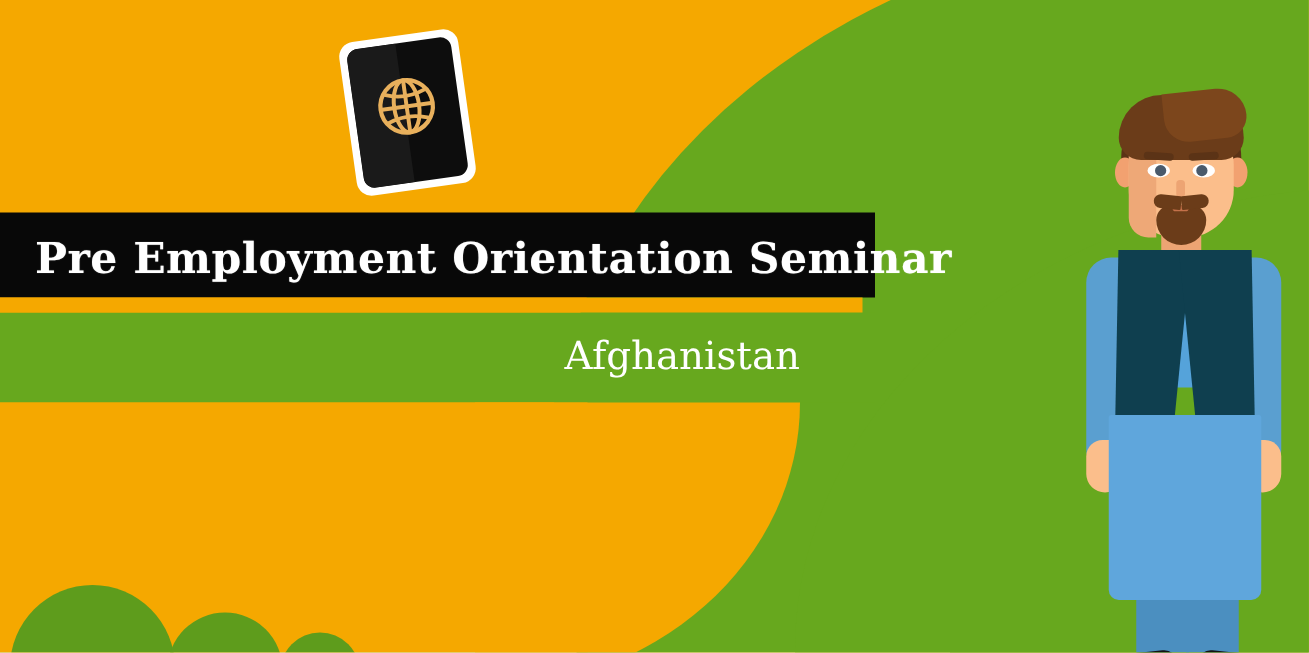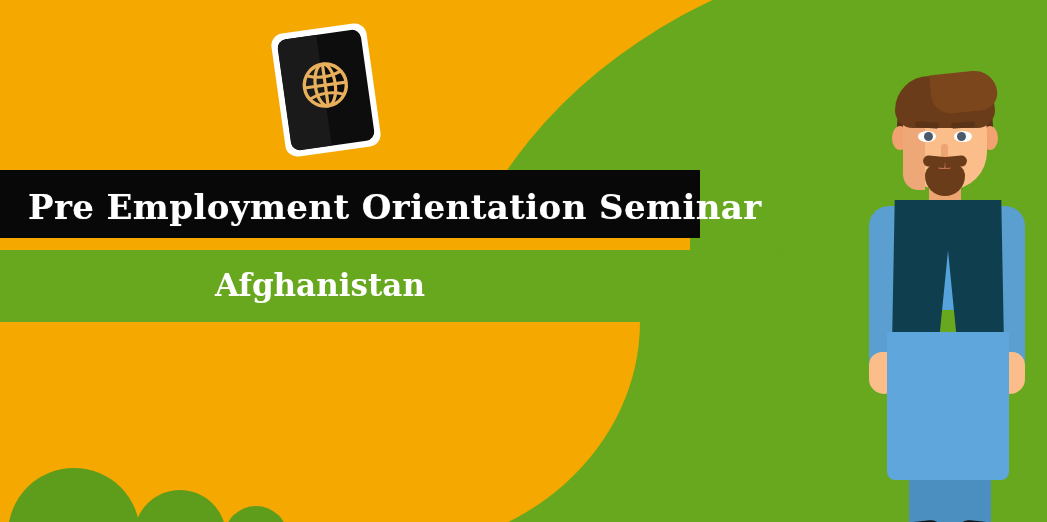--- a/index.html
+++ b/index.html
@@ -70,24 +70,24 @@
     font-size:34px;
     letter-spacing:.4px;
     line-height:52px;
     white-space:nowrap;
     font-style:normal;
     text-shadow:0 0 1px rgba(255,255,255,.4);
     z-index:30;
   }
   .country{
     left:0;top:262px;width:640px;
-    text-align:center;
+    text-align:right;
     color:#ffffff;
     font-family:"DejaVu Serif", serif;
-    font-weight:700;
+    font-weight:400;
     font-size:31px;
     line-height:46px;
     z-index:30;
   }
 
   
   .passport-wrap{
     left:278px;top:28px;width:96px;height:124px;
     transform:rotate(-8deg);
     z-index:25;

